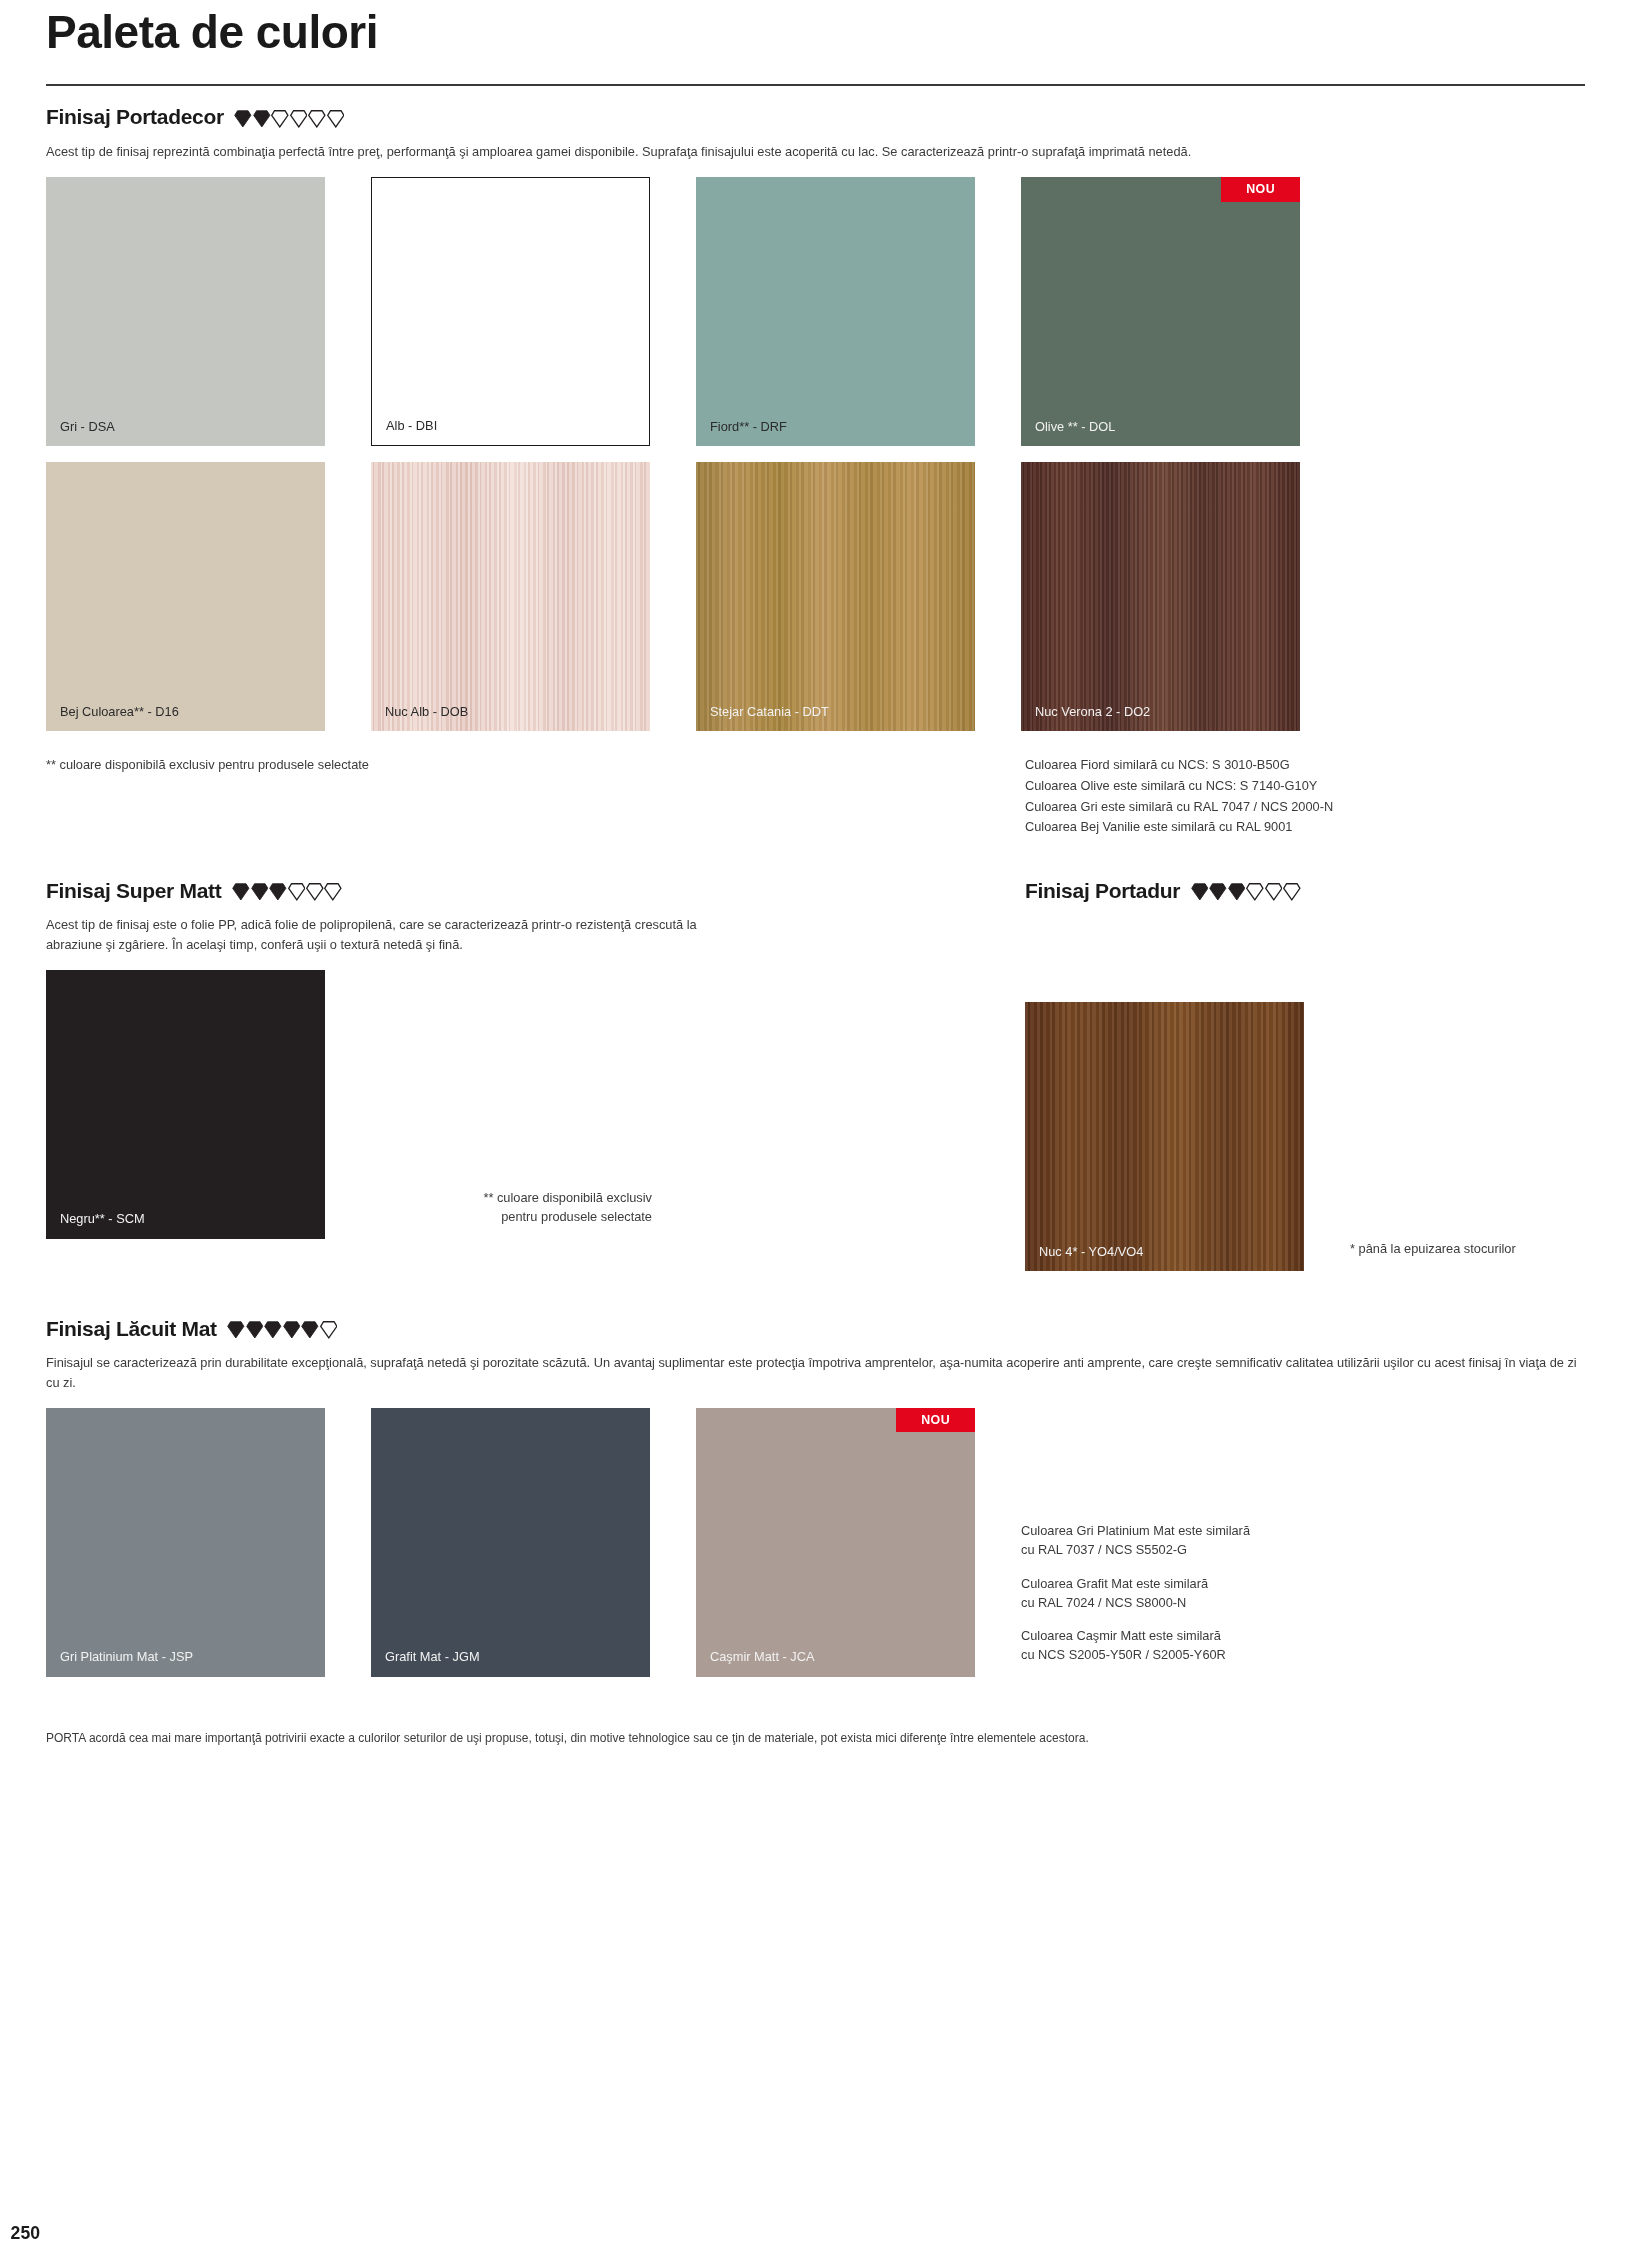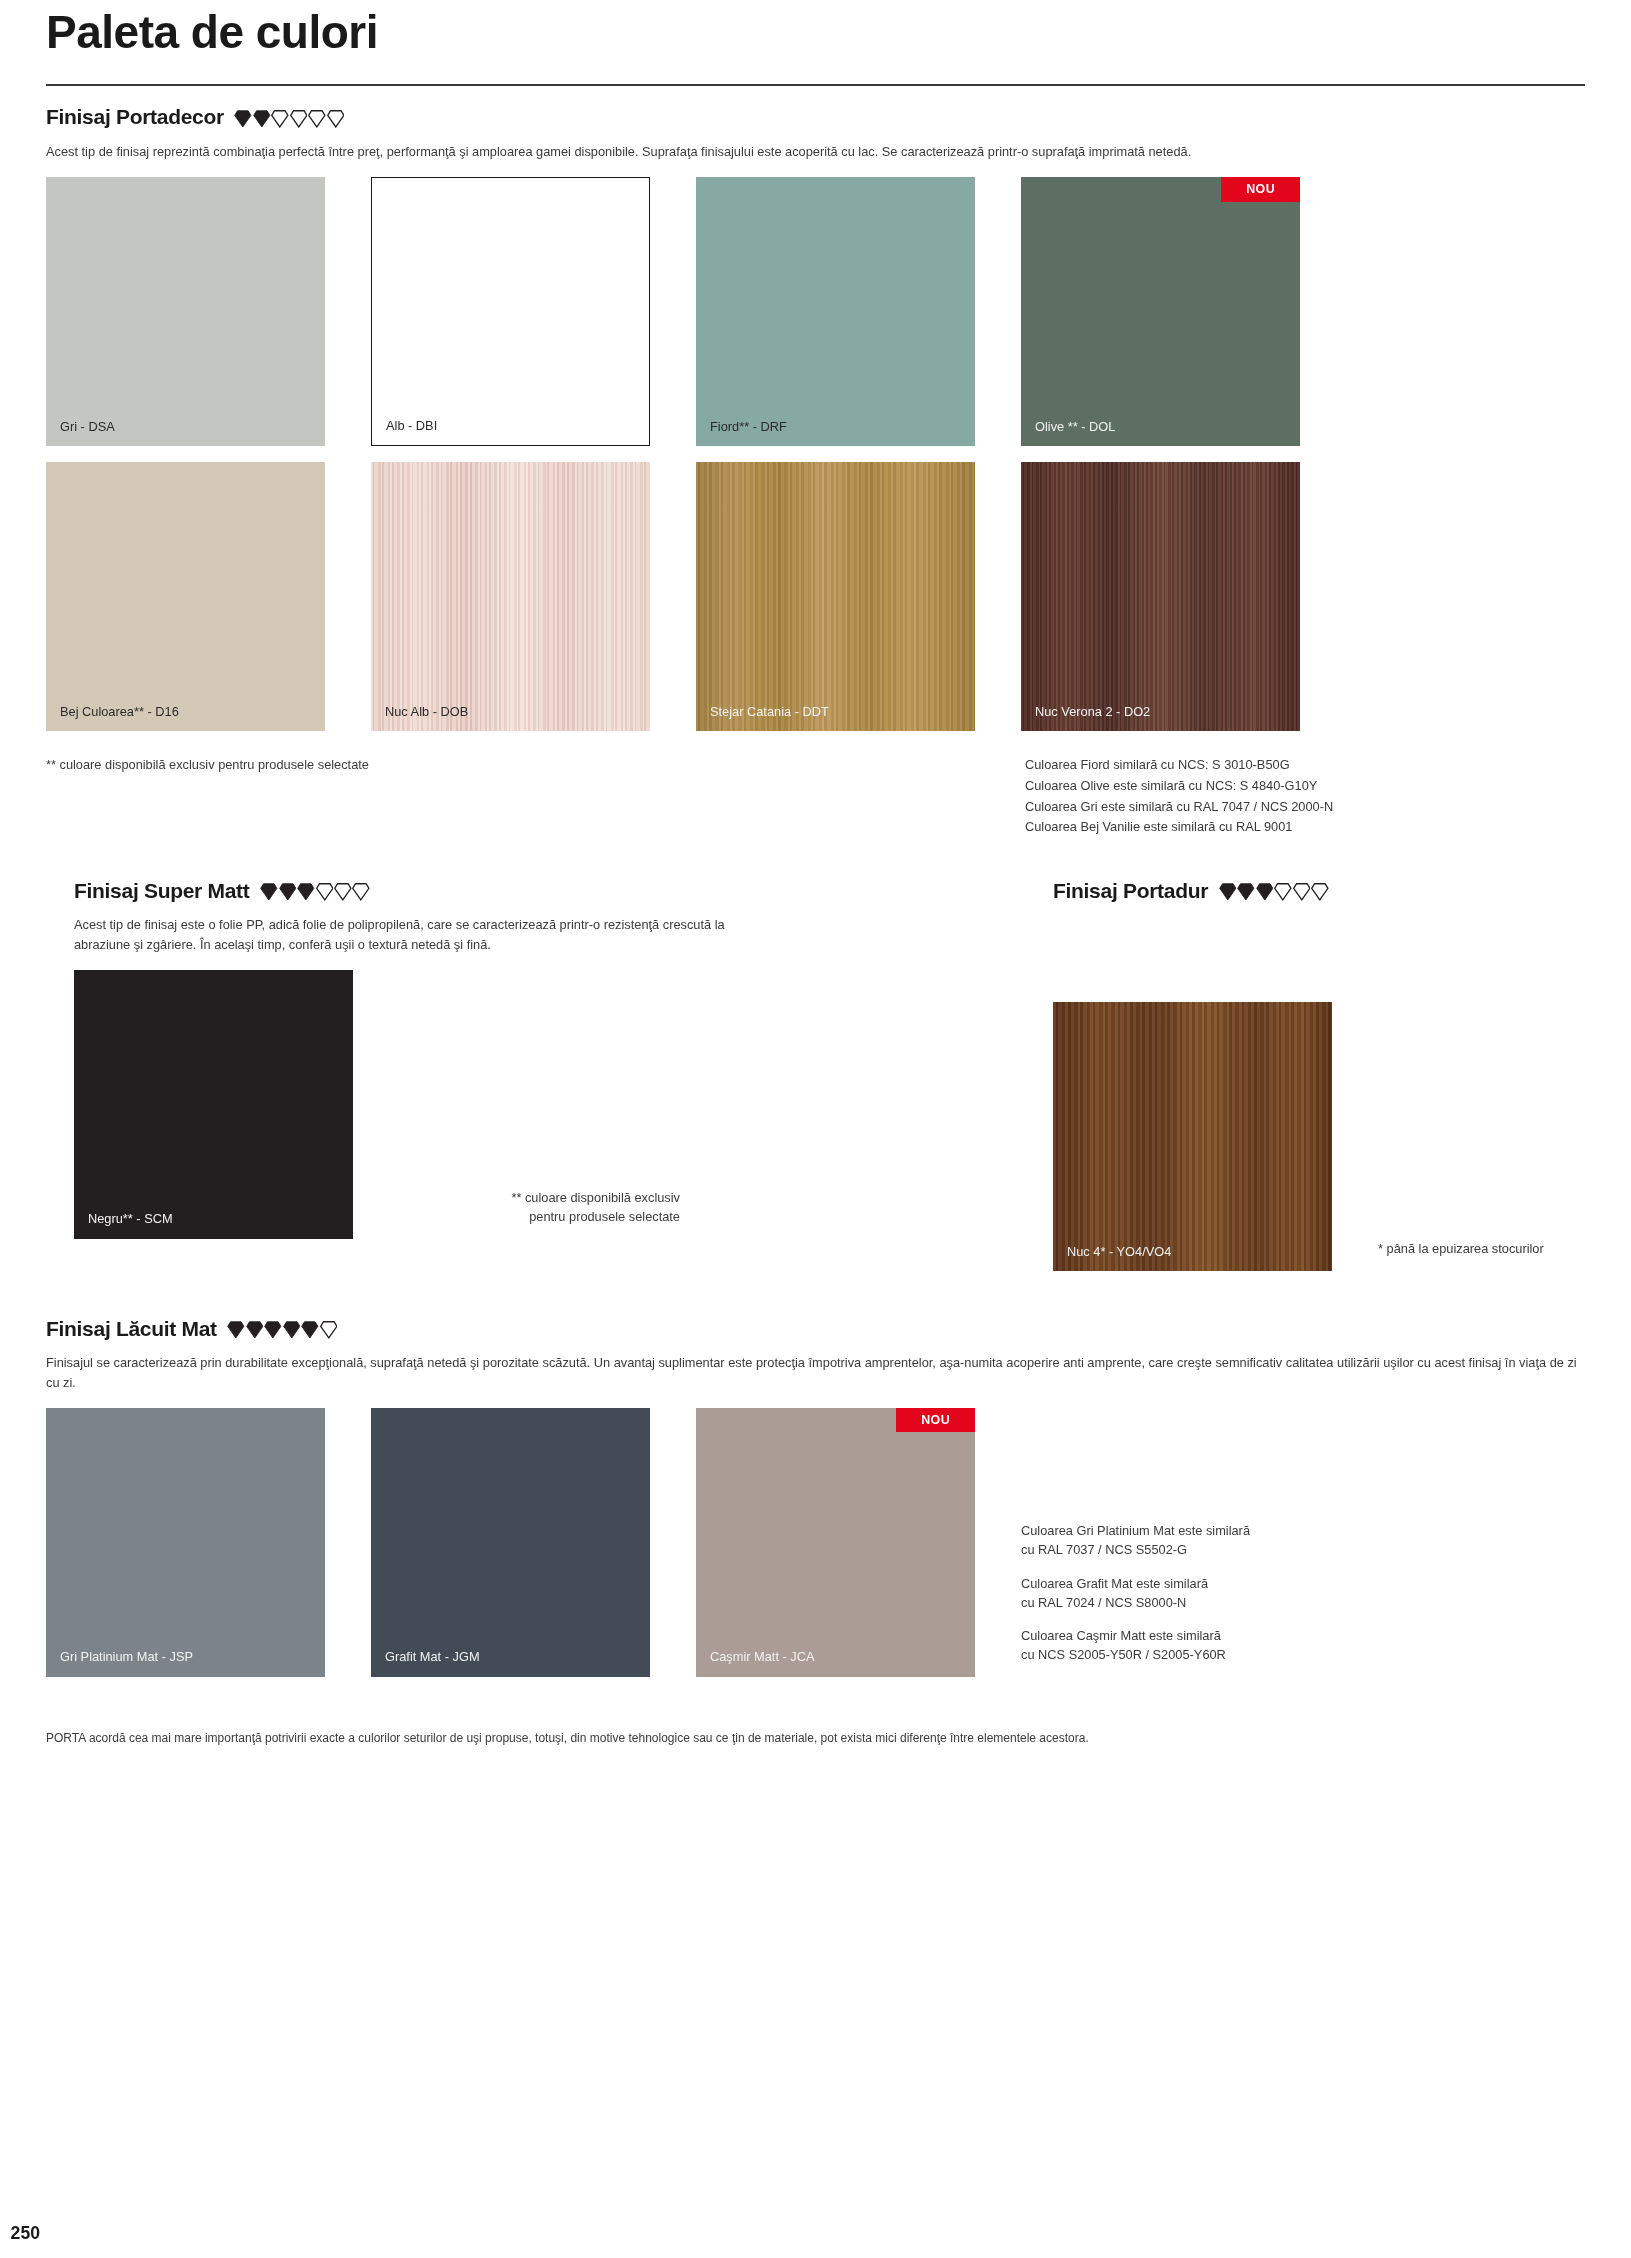--- a/index.html
+++ b/index.html
@@ -247,27 +247,27 @@
         <div class="swatch-label light">Nuc Verona 2 - DO2</div>
       </div>
     </div>
 
   <div class="two-col" style="margin-top:24px;">
     <div style="width:979px;">
       <p class="footnote">** culoare disponibilă exclusiv pentru produsele selectate</p>
     </div>
     <div class="notes-list">
         <div>Culoarea Fiord similară cu NCS: S 3010-B50G</div>
-        <div>Culoarea Olive este similară cu NCS: S 4840-G10Y</div>
+        <div>Culoarea Olive este similară cu NCS: S 7140-G10Y</div>
         <div>Culoarea Gri este similară cu RAL 7047 / NCS 2000-N</div>
         <div>Culoarea Bej Vanilie este similară cu RAL 9001</div>
       </div>
   </div>
 
-  <div class="two-col" style="margin-top:41px;margin-left:28px;">
+  <div class="two-col" style="margin-top:41px;">
     <div style="width:979px;">
       <div class="section-head" style="margin-top:0;">
         <span class="section-head-title">Finisaj Super Matt</span>
         <span class="rating">
             <span>
               <svg width="17.6" height="19.4" viewBox="0 0 20 22" class="gem">
                 <path d="M4 2 L16 2 L19.2 7.2 L10 20.4 L0.8 7.2 Z" fill="#231f20" stroke="#231f20" stroke-width="1"></path>
               </svg>
             </span>
             <span>

